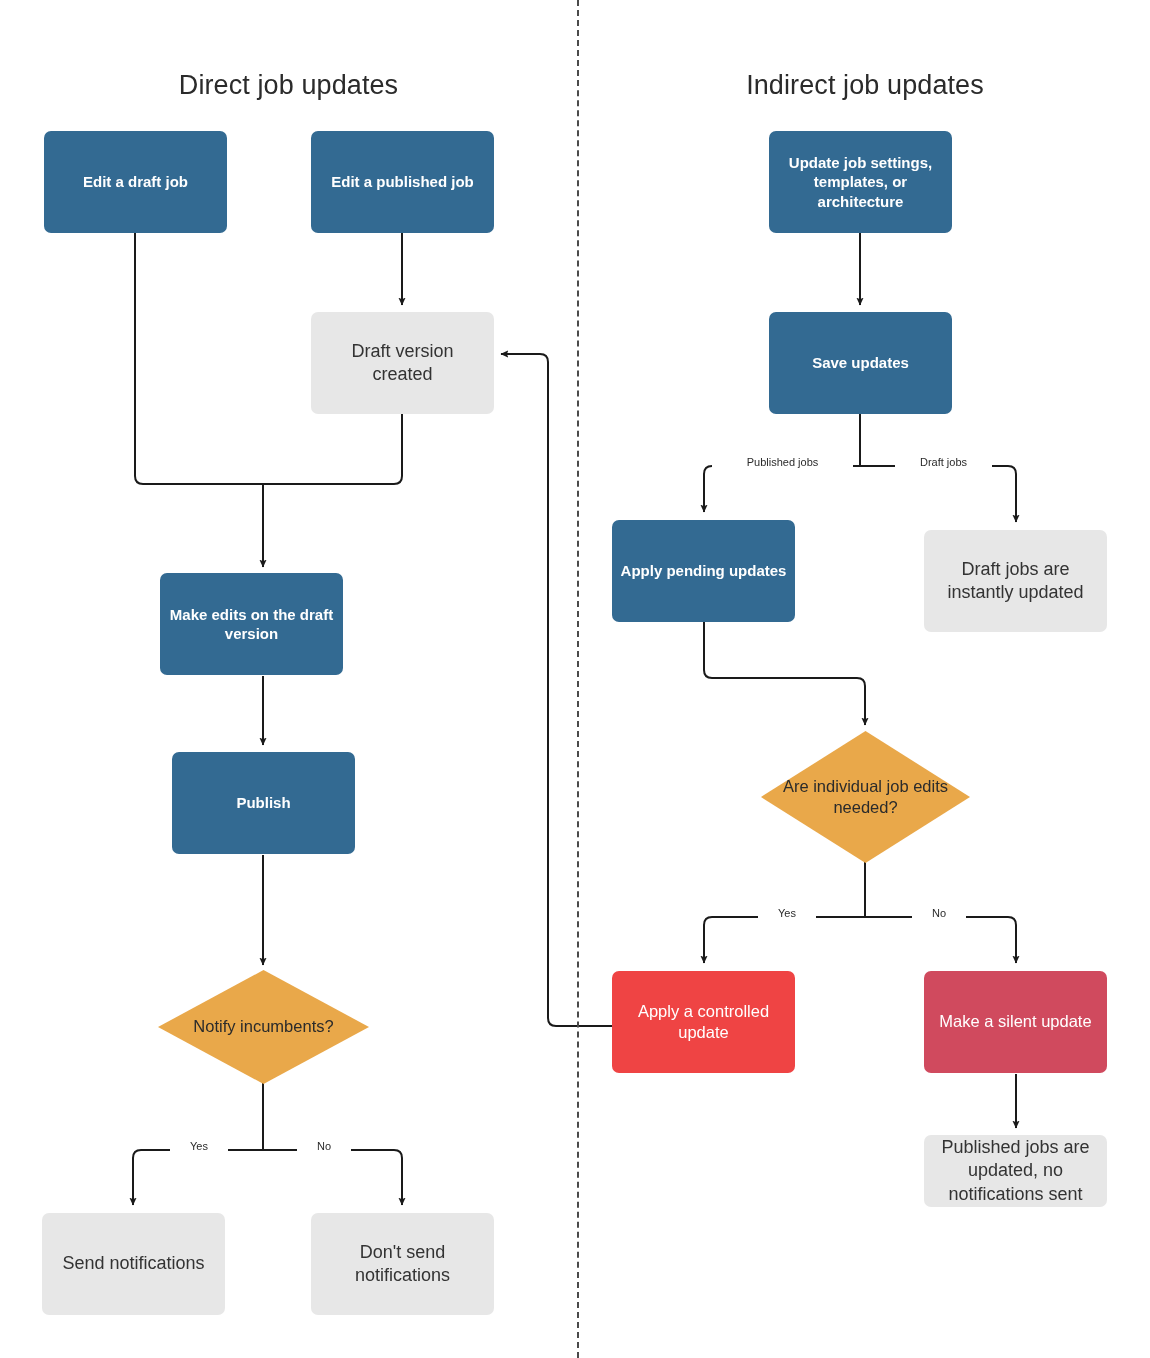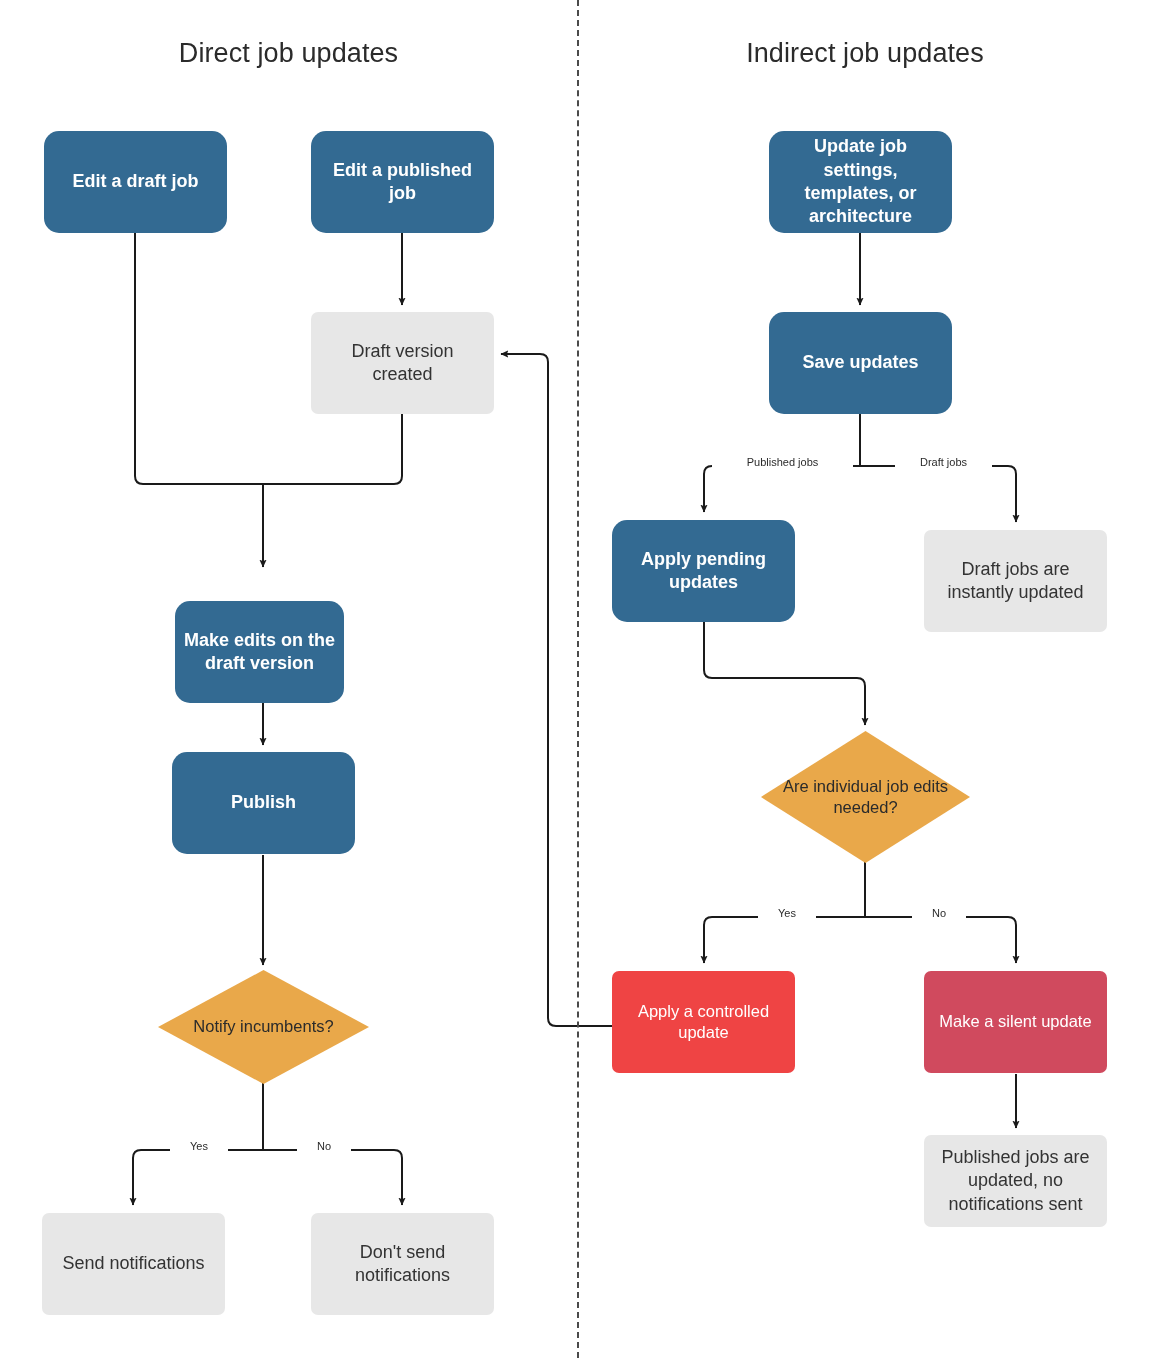--- a/index.html
+++ b/index.html
@@ -32,23 +32,22 @@
     align-items: center;
     justify-content: center;
     text-align: center;
     border-radius: 7px;
     line-height: 1.30;
     padding: 4px 8px;
   }
   .node.process {
     background: #336a92;
     color: #ffffff;
-    font-size: 18px;
+    font-size: 15px;
     font-weight: bold;
-    border-radius: 15px;
   }
   .node.terminal {
     background: #e7e7e7;
     color: #333333;
     font-size: 18px;
     font-weight: normal;
   }
   .node.controlled {
     background: #ef4444;
     color: #ffffff;
@@ -83,20 +82,21 @@
     z-index: 2;
     padding: 0 14px;
   }
   .col-title {
     position: absolute;
     font-size: 27px;
     color: #2b2b2b;
     font-weight: normal;
     text-align: center;
     letter-spacing: 0.1px;
+    margin-top: 32px;
   }
   .edge-label {
     position: absolute;
     font-size: 11px;
     color: #2b2b2b;
     background: #ffffff;
     padding: 0 4px;
     white-space: nowrap;
     text-align: center;
   }
@@ -159,21 +159,21 @@
 
   <div class="col-title" style="left:0px; top:38px; width:577px;">Direct job updates</div>
   <div class="col-title" style="left:580px; top:38px; width:570px;">Indirect job updates</div>
 
   <div class="node process" style="left:44px; top:131px; width:183px; height:102px;">Edit a draft job</div>
 
   <div class="node process" style="left:311px; top:131px; width:183px; height:102px;">Edit a published job</div>
 
   <div class="node terminal" style="left:311px; top:312px; width:183px; height:102px;">Draft version created</div>
 
-  <div class="node process" style="left:175px; top:573px; width:169px; height:102px;margin-top:28px;">Make edits on the draft version</div>
+  <div class="node process" style="left:160px; top:573px; width:183px; height:102px;">Make edits on the draft version</div>
 
   <div class="node process" style="left:172px; top:752px; width:183px; height:102px;">Publish</div>
 
   <div class="decision" style="left:158px; top:970px; width:211px; height:114px;justify-content:center;">
     <span class="dshape"></span>
     <span class="dtext">Notify incumbents?</span>
   </div>
 
   <div class="node terminal" style="left:311px; top:1213px; width:183px; height:102px;">Don't send notifications</div>
 
@@ -189,21 +189,21 @@
 
   <div class="decision" style="left:761px; top:731px; width:209px; height:132px;">
     <span class="dshape"></span>
     <span class="dtext">Are individual job edits needed?</span>
   </div>
 
   <div class="node controlled" style="left:612px; top:971px; width:183px; height:102px;">Apply a controlled update</div>
 
   <div class="node silent" style="left:924px; top:971px; width:183px; height:102px;">Make a silent update</div>
 
-  <div class="node terminal" style="left:924px; top:1135px; width:183px; height:92px;">Published jobs are updated, no notifications sent</div>
+  <div class="node terminal" style="left:924px; top:1135px; width:183px; height:72px;">Published jobs are updated, no notifications sent</div>
 
   <div class="edge-label" style="left:170px; top:1140px; width:50px;">Yes</div>
   <div class="edge-label" style="left:297px; top:1140px; width:46px;">No</div>
 
   <div class="edge-label" style="left:712px; top:456px; width:133px;">Published jobs</div>
   <div class="edge-label" style="left:895px; top:456px; width:89px;">Draft jobs</div>
 
   <div class="edge-label" style="left:758px; top:907px; width:50px;">Yes</div>
   <div class="edge-label" style="left:912px; top:907px; width:46px;">No</div>
 

